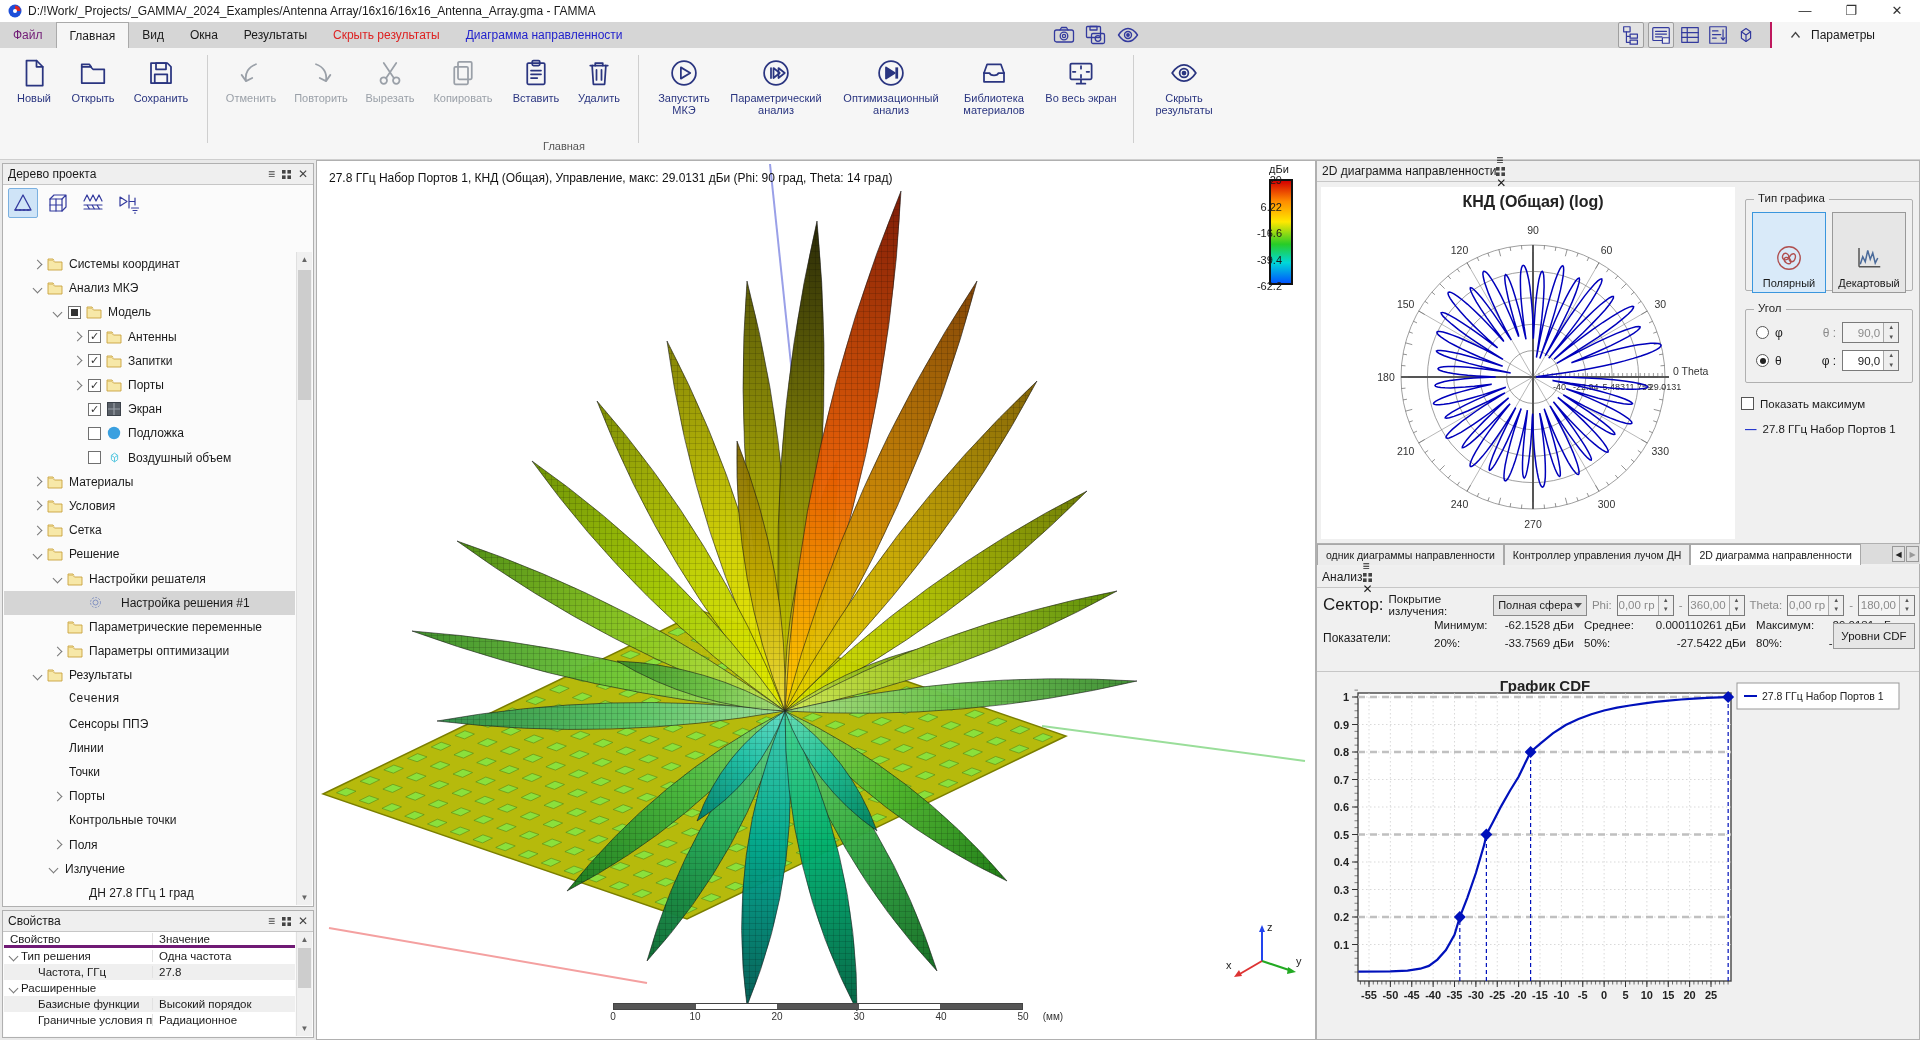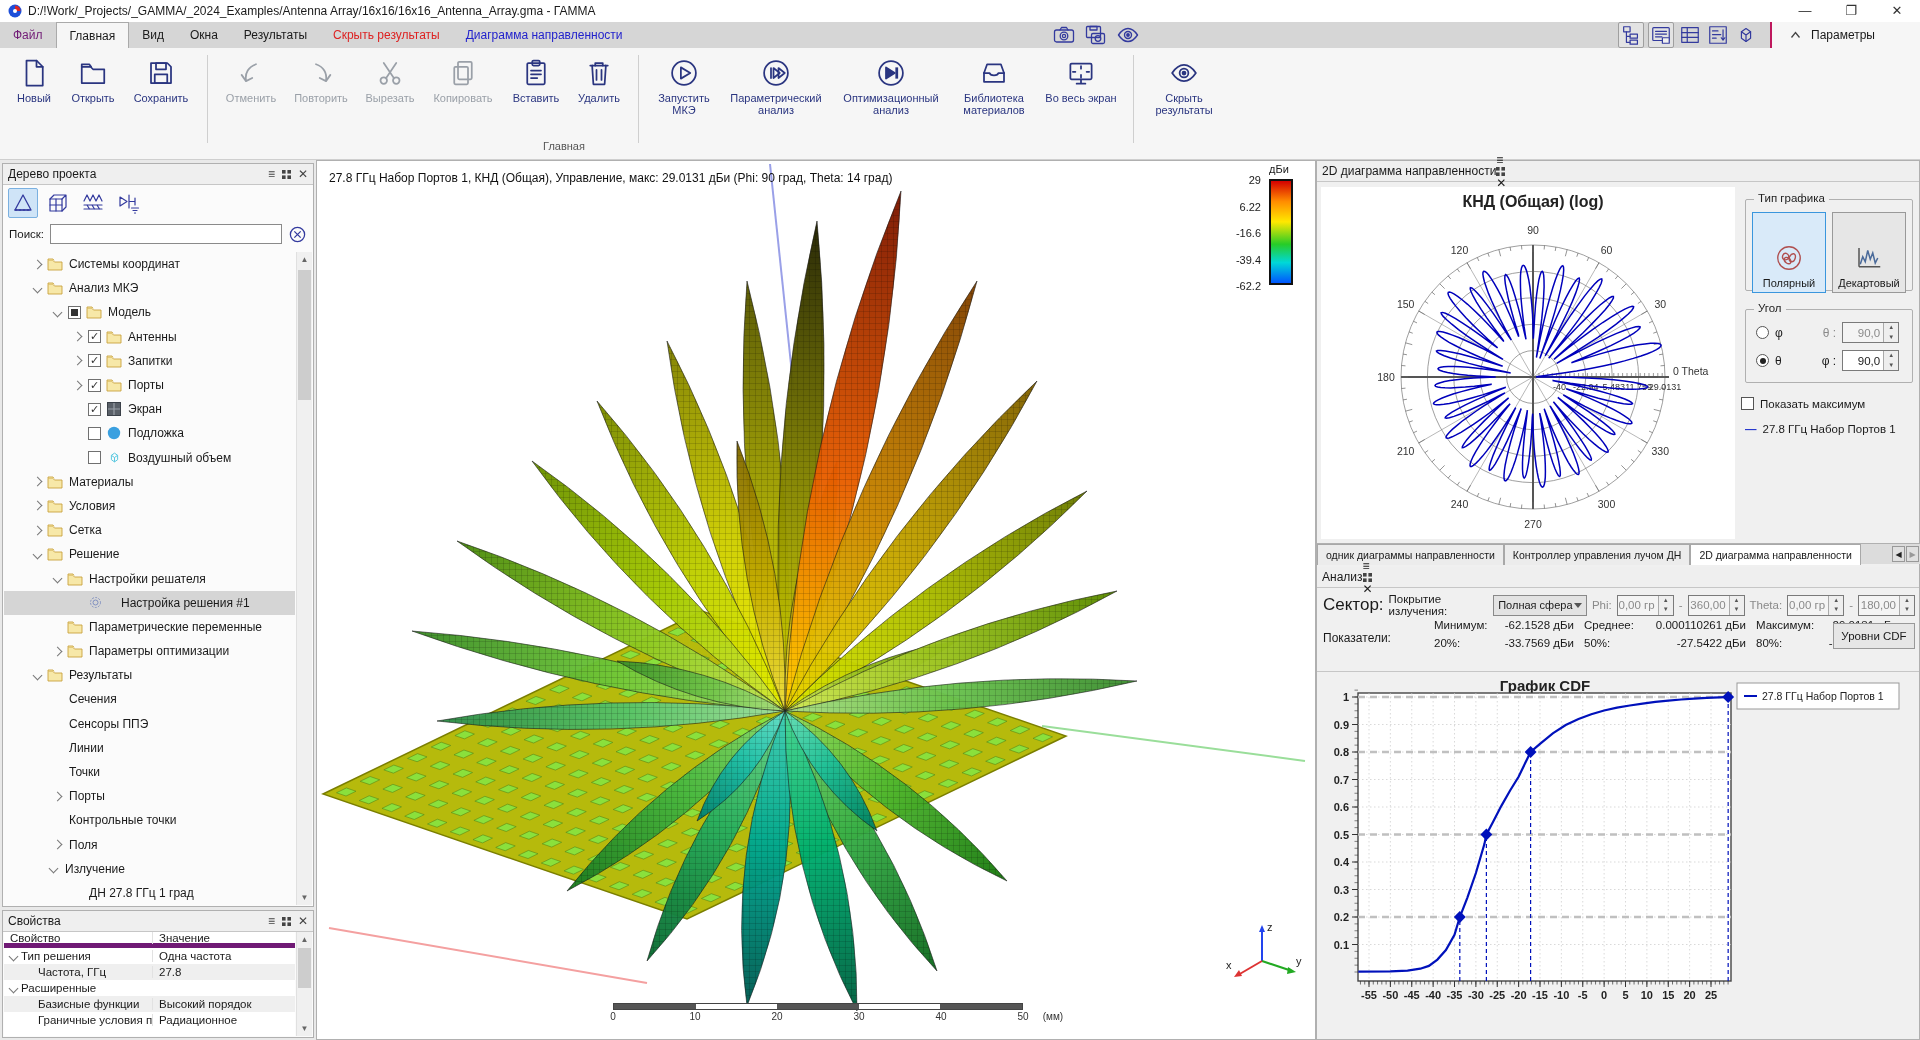--- a/index.html
+++ b/index.html
@@ -48,31 +48,31 @@
   .slot { display:inline-flex; width:15px; justify-content:center; flex:none; }
   .cb { width:13px; height:13px; border:1px solid #707070; background:#fff; display:inline-flex; align-items:center;
     justify-content:center; font-size:10px; color:#333; flex:none; }
   .cb.part::after { content:""; width:7px; height:7px; background:#333; }
   .cb.on::after { content:"✓"; font-size:11px; color:#333; }
   .vscroll { position:absolute; right:1px; width:16px; background:#f0f0f0; border-left:1px solid #e0e0e0; }
   .vthumb { position:absolute; left:1px; width:13px; background:#cdcdcd; }
   .sarrow { position:absolute; left:0; width:15px; height:15px; text-align:center; font-size:8px; color:#666; line-height:15px; }
   .props-grid { position:absolute; left:1px; right:18px; top:21px; bottom:1px; font-size:11.5px; background:#fff; }
   .prow { height:16px; display:flex; align-items:center; }
-  .prow.hdr { border-bottom:5px solid #701a75; color:#222; }
+  .prow.hdr { border-bottom:3px solid #701a75; color:#222; }
   .prow.shade { background:#efefef; }
   .pname { width:148px; padding-left:6px; display:flex; align-items:center; gap:4px; overflow:hidden; white-space:nowrap; }
   .pval { flex:1; padding-left:6px; border-left:1px solid #e2e2e2; white-space:nowrap; overflow:hidden; }
   .view3d { position:absolute; left:316px; top:0; width:1000px; height:880px; background:#fff; border:1px solid #b0b0b0; }
   .v3d-header { position:absolute; left:12px; top:10px; font-size:12px; color:#111; z-index:5; }
   .colorbar-wrap { position:absolute; left:900px; top:2px; width:96px; z-index:5; font-size:11px; }
   .cb-unit { position:absolute; left:52px; top:0; }
   .cb-bar { position:absolute; left:52px; top:16px; width:24px; height:106px; border:2px solid #111;
     background:linear-gradient(to bottom,#d40000 0%,#ff8c00 20%,#ffe800 40%,#27cc27 62%,#00d8d8 80%,#0055ff 100%); }
-  .cb-tick { position:absolute; right:52px; width:44px; text-align:right; }
+  .cb-tick { position:absolute; right:31px; width:44px; text-align:right; }
   .ruler { position:absolute; left:296px; top:842px; z-index:5; }
   .ruler .blocks { display:flex; border:1px solid #444; width:410px; height:7px; }
   .ruler .blk { flex:1; }
   .ruler .rlabels { position:relative; height:12px; font-size:10px; color:#333; }
   .ruler .rl { position:absolute; transform:translateX(-50%); top:1px; }
   .rightcol { position:absolute; left:1316px; top:0; width:604px; height:880px; background:#f0f0f0; border:1px solid #b0b0b0; }
   .r-panel-header { position:absolute; left:0; width:602px; height:21px; background:#efefef; border-bottom:1px solid #c6c6c6;
     display:flex; align-items:center; padding:0 5px; font-size:12px; }
   .polar-area { position:absolute; left:4px; top:26px; width:414px; height:352px; background:#fff; }
   .groupbox { position:absolute; border:1px solid #b0b0b0; border-radius:2px; }
@@ -416,30 +416,20 @@
             <path d="M3 14h18M3 18h18M6 14l2.5 4M11 14l2.5 4M16 14l2.5 4"></path>
           </svg>
         </div>
         <div class="ttool">
           <svg width="24" height="24" viewBox="0 0 24 24" fill="none" stroke="currentColor" stroke-width="1.2" stroke-linejoin="round" stroke-linecap="round">
             <path d="M4 6l7 4.5L4 15z"></path>
             <path d="M13 4v13M13 10.5h6M19 7v7M15.5 17h7M17 19.5h4M18.5 22h1"></path>
           </svg>
         </div>
       </div>
-    <div class="search-row">
-      <span>Поиск:</span>
-      <input value="" style="">
-      <span style="color:#333a9e;">
-          <svg width="19" height="19" viewBox="0 0 24 24" fill="none" stroke="currentColor" stroke-width="1.6">
-            <circle cx="12" cy="12" r="9"></circle>
-            <path d="M8 8l8 8M16 8l-8 8"></path>
-          </svg>
-        </span>
-    </div>
     <div class="tree-list" id="tree-list">
         <div class="trow" style="padding-left: 26px;">
           <span class="slot">
             <span class="chev r"></span>
           </span>
           <span class="slot" style="width:20px;">
             <svg width="16" height="14" viewBox="0 0 16 14">
               <path d="M1 3.5h5l1.5 1.5H15v8H1z" fill="#f7e8a8" stroke="#c8a23c" stroke-width=".9"></path>
               <path d="M1 3.5V2h5l1 1.5" fill="#f7e8a8" stroke="#c8a23c" stroke-width=".9"></path>
             </svg>
@@ -656,21 +646,21 @@
           <span class="slot" style="width:20px;">
             <svg width="16" height="14" viewBox="0 0 16 14">
               <path d="M1 3.5h5l1.5 1.5H15v8H1z" fill="#f7e8a8" stroke="#c8a23c" stroke-width=".9"></path>
               <path d="M1 3.5V2h5l1 1.5" fill="#f7e8a8" stroke="#c8a23c" stroke-width=".9"></path>
             </svg>
           </span>
           <span style="margin-left:4px;">Результаты</span>
         </div>
         <div class="trow" style="padding-left: 46px;">
           <span class="slot"></span>
-          <span style="margin-left:4px;">Сечения</span>
+          <span style="margin-left:4px;font-family:Liberation Mono, monospace;">Сечения</span>
         </div>
         <div class="trow" style="padding-left: 46px;">
           <span class="slot"></span>
           <span style="margin-left:4px;">Сенсоры ППЭ</span>
         </div>
         <div class="trow" style="padding-left: 46px;">
           <span class="slot"></span>
           <span style="margin-left:4px;">Линии</span>
         </div>
         <div class="trow" style="padding-left: 46px;">

